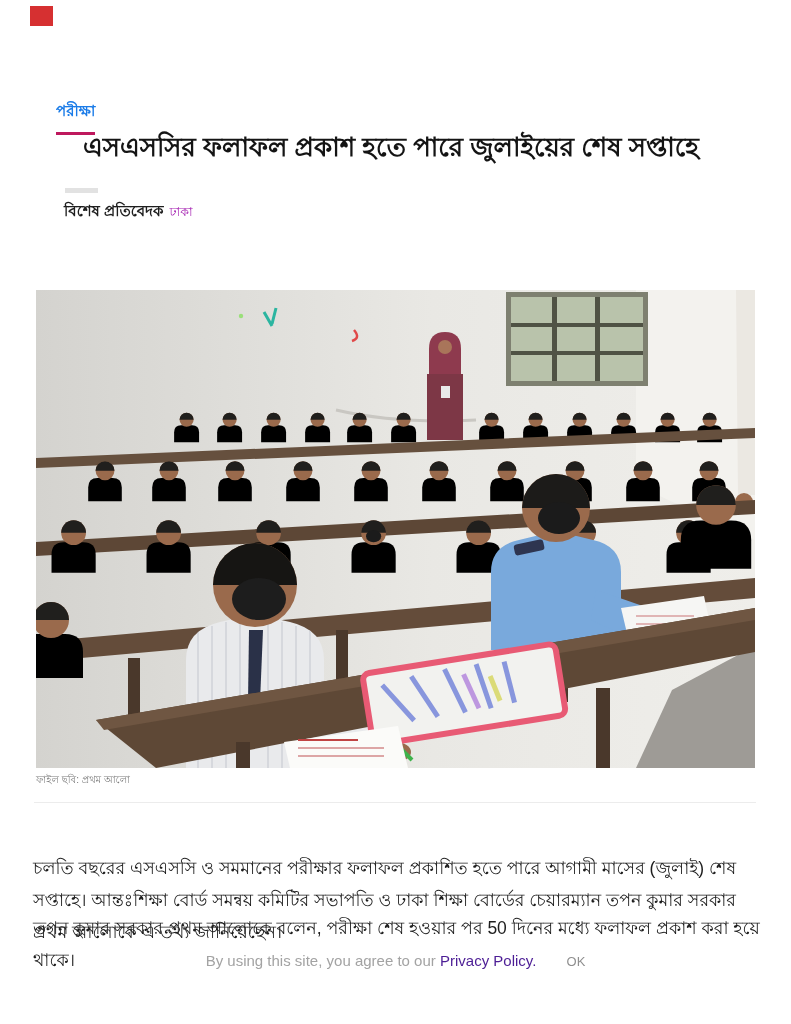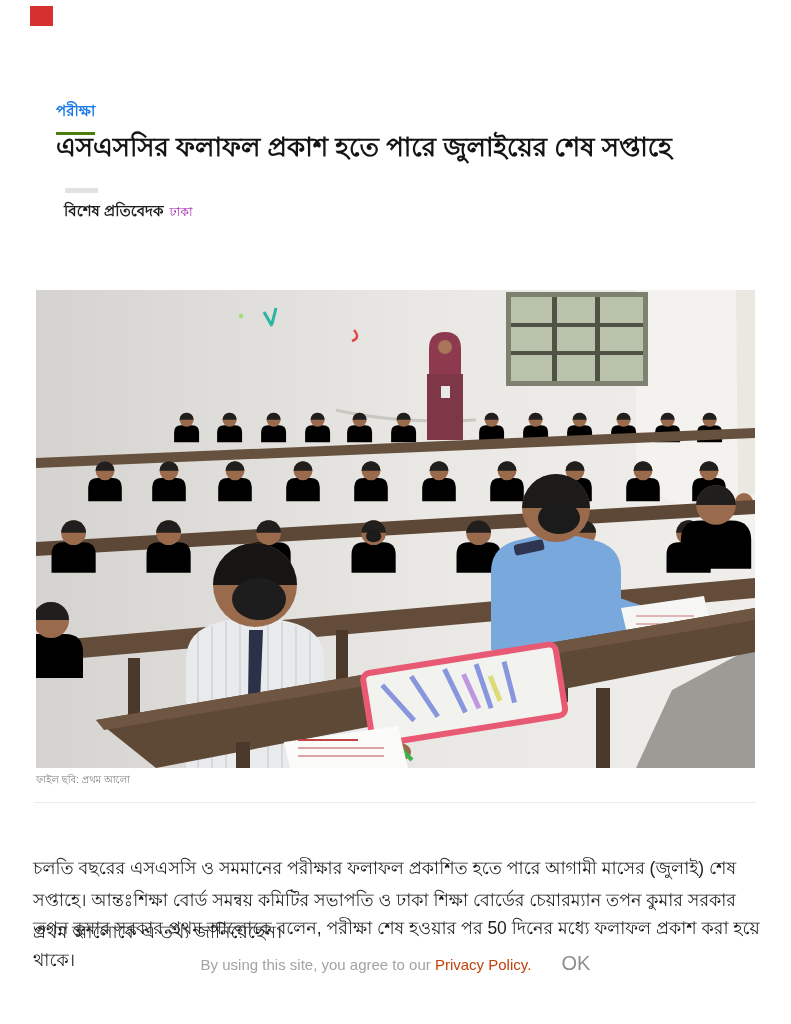--- a/index.html
+++ b/index.html
@@ -5,43 +5,43 @@
   * { margin:0; padding:0; box-sizing:border-box; }
   html,body { width:791px; height:1024px; background:#ffffff; overflow:hidden;
     font-family:"Liberation Sans","DejaVu Sans",sans-serif; }
   .abs { position:absolute; }
 
   #corner-marker { left:30px; top:6px; width:23px; height:20px; background:#d63031; }
 
   
   #category-tag { left:56px; top:99px; display:inline-block; color:#1b7ce8;
     font-size:15px; font-weight:700; text-decoration:none;
-    padding-bottom:8px; border-bottom:3px solid #4d7c0f; }
+    padding-bottom:8px; border-bottom:3px solid #be185d; }
   #headline { left:56px; top:131px; width:670px; font-size:26px; font-weight:700;
-    color:#141414; line-height:1.3; }
+    color:#141414; line-height:1.3;text-align:center; }
   #author-bar { left:65px; top:188px; width:33px; height:5px; background:#e2e2e2; }
   #byline { left:64px; top:199px; font-size:15px; font-weight:700; color:#1e1e1e; }
   #byline .loc { font-size:12.5px; font-weight:400; color:#a21caf; margin-left:6px; }
 
   
   #photo-figure { left:36px; top:290px; width:719px; height:478px; overflow:hidden; }
   #photo-figure svg { display:block; }
   #photo-caption { left:36px; top:772px; font-size:10px; color:#7c7c7c; }
 
   #body-divider { left:34px; top:802px; width:722px; height:1px; background:#ececec; }
 
   .para { left:33px; width:732px; font-size:17.5px; color:#1d1d1d; line-height:32px; }
   #para-1 { top:852px; }
   #para-2 { top:912px; }
 
   
   #cookie-notice { left:0; top:952px; width:791px; text-align:center;
     font-size:15px; color:#a3a3a3; }
-  #cookie-notice a { color:#c2410c; text-decoration:none; }
-  #cookie-ok { border:none; background:none; color:#8f8f8f; font-size:20px;
+  #cookie-notice a { color:#4c1d95; text-decoration:none; }
+  #cookie-ok { border:none; background:none; color:#8f8f8f; font-size:13px;
     margin-left:26px; font-family:inherit; cursor:pointer; }
 
   
   .head{fill:#9a6a4c}.hair{fill:#201f1d}
 </style>
 </head>
 <body>
 
 <div id="corner-marker" class="abs"></div>
 

